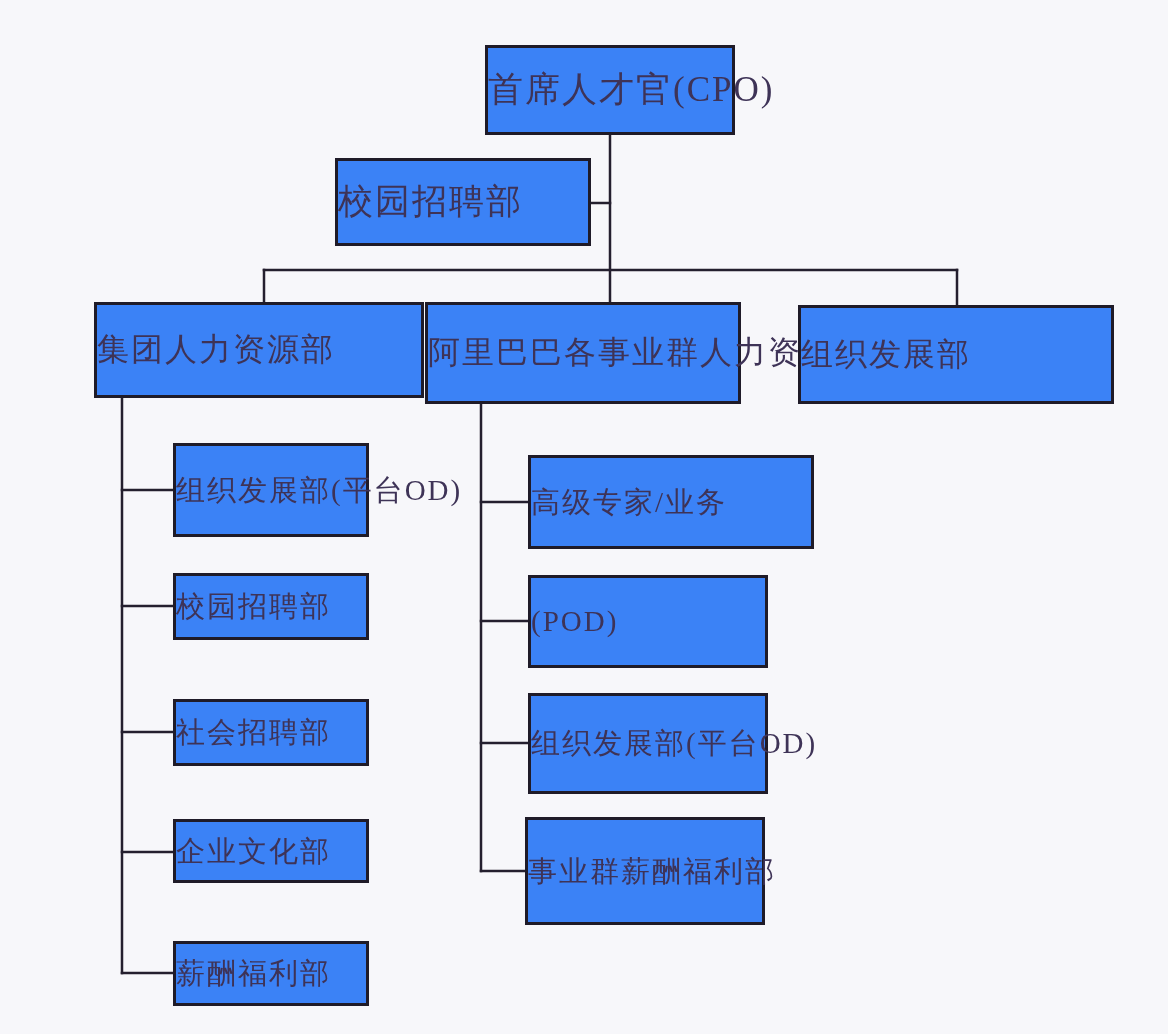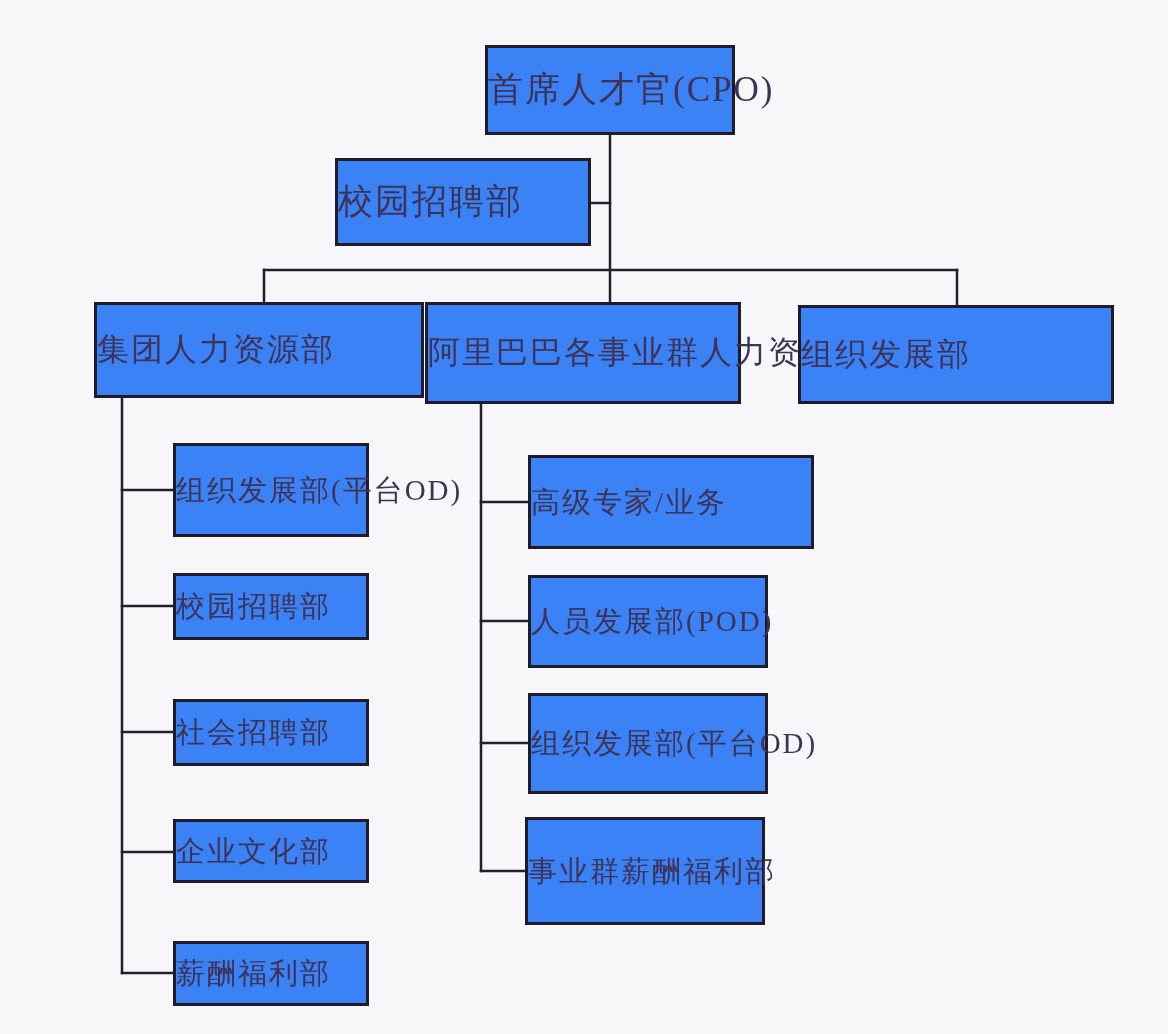--- a/index.html
+++ b/index.html
@@ -114,21 +114,20 @@
 
   <div class="node lvl-leaf" style="left:173px;top:941px;width:196px;height:65px">
     <span class="l">薪酬福利部</span>
   </div>
 
   <div class="node lvl-leaf" style="left:528px;top:455px;width:286px;height:94px">
     <span class="l">高级专家/业务</span>
   </div>
 
   <div class="node lvl-leaf" style="left:528px;top:575px;width:240px;height:93px">
-    <span class="l">人员发展部</span>
     <span class="l">(POD)</span>
   </div>
 
   <div class="node lvl-leaf" style="left:528px;top:693px;width:240px;height:101px">
     <span class="l">组织发展部</span>
     <span class="l">(平台OD)</span>
   </div>
 
   <div class="node lvl-leaf" style="left:525px;top:817px;width:240px;height:108px">
     <span class="l">事业群</span>

